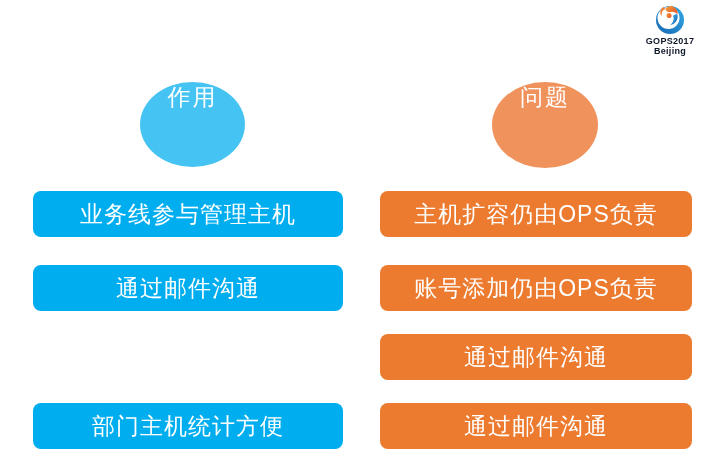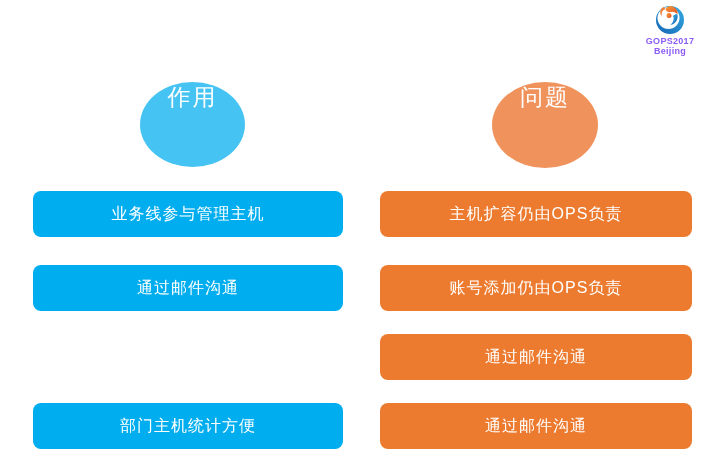--- a/index.html
+++ b/index.html
@@ -18,21 +18,21 @@
     position: absolute;
     inset: 0;
   }
   
   .logo {
     position: absolute;
     left: 622px;
     top: 3px;
     width: 96px;
     text-align: center;
-    color: #8b5cf6;
+    color: #0f172a;
   }
   .logo svg {
     width: 32px;
     height: 32px;
     display: block;
     margin: 0 auto 1px auto;
   }
   .logo-line {
     font-size: 9px;
     font-weight: bold;
@@ -67,21 +67,21 @@
   }
   
   .bar {
     position: absolute;
     height: 46px;
     border-radius: 8px;
     color: #ffffff;
     display: flex;
     align-items: center;
     justify-content: center;
-    font-size: 16px;
+    font-size: 23px;
     font-weight: 400;
     letter-spacing: 1px;
   }
   .bar.blue {
     left: 33px;
     width: 310px;
     background: #00aeef;
   }
   .bar.orange {
     left: 380px;

